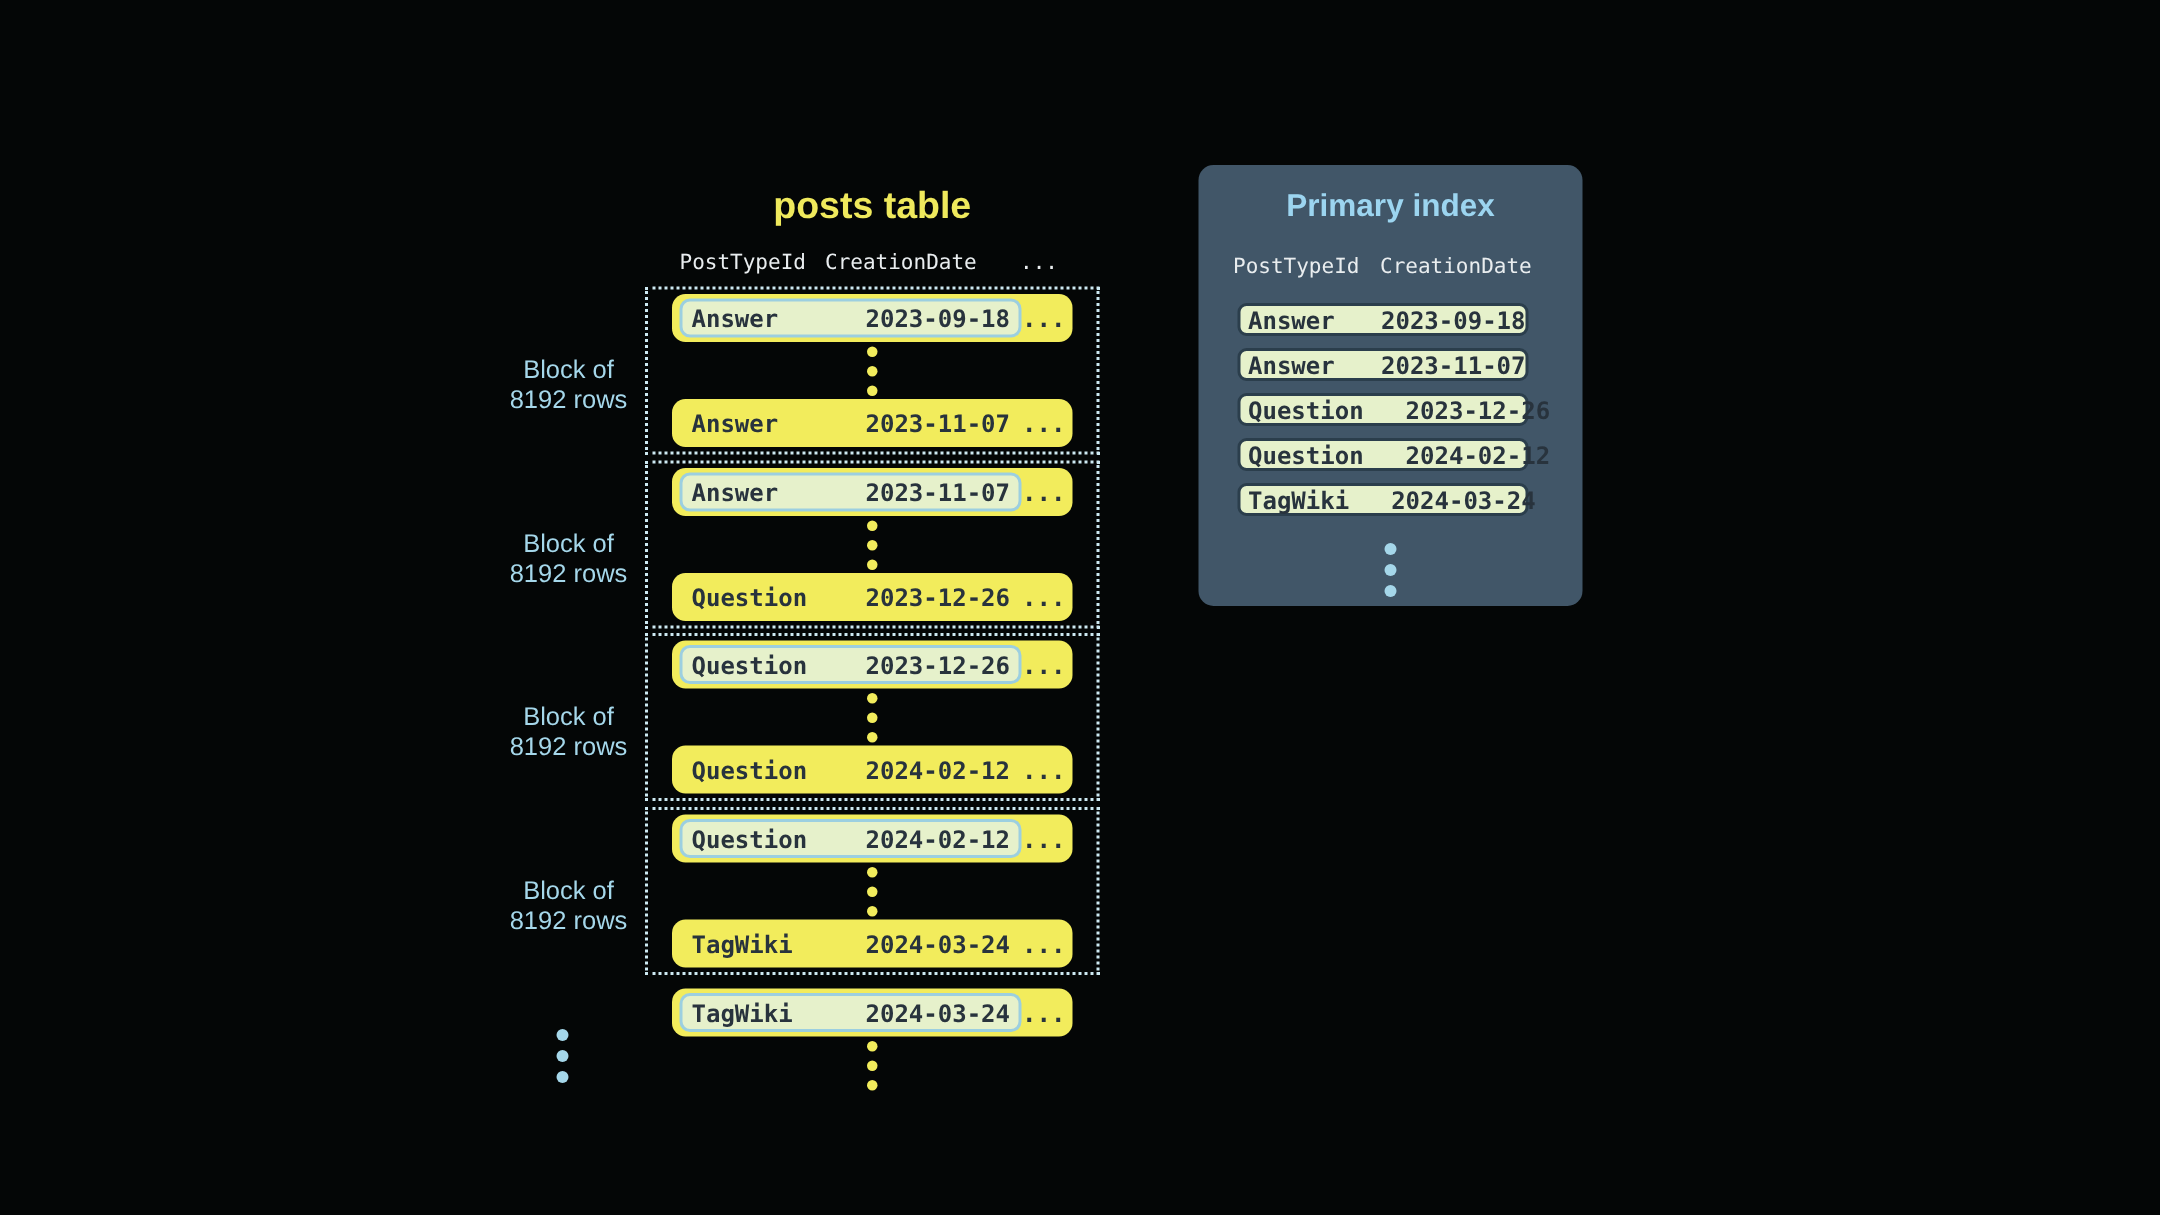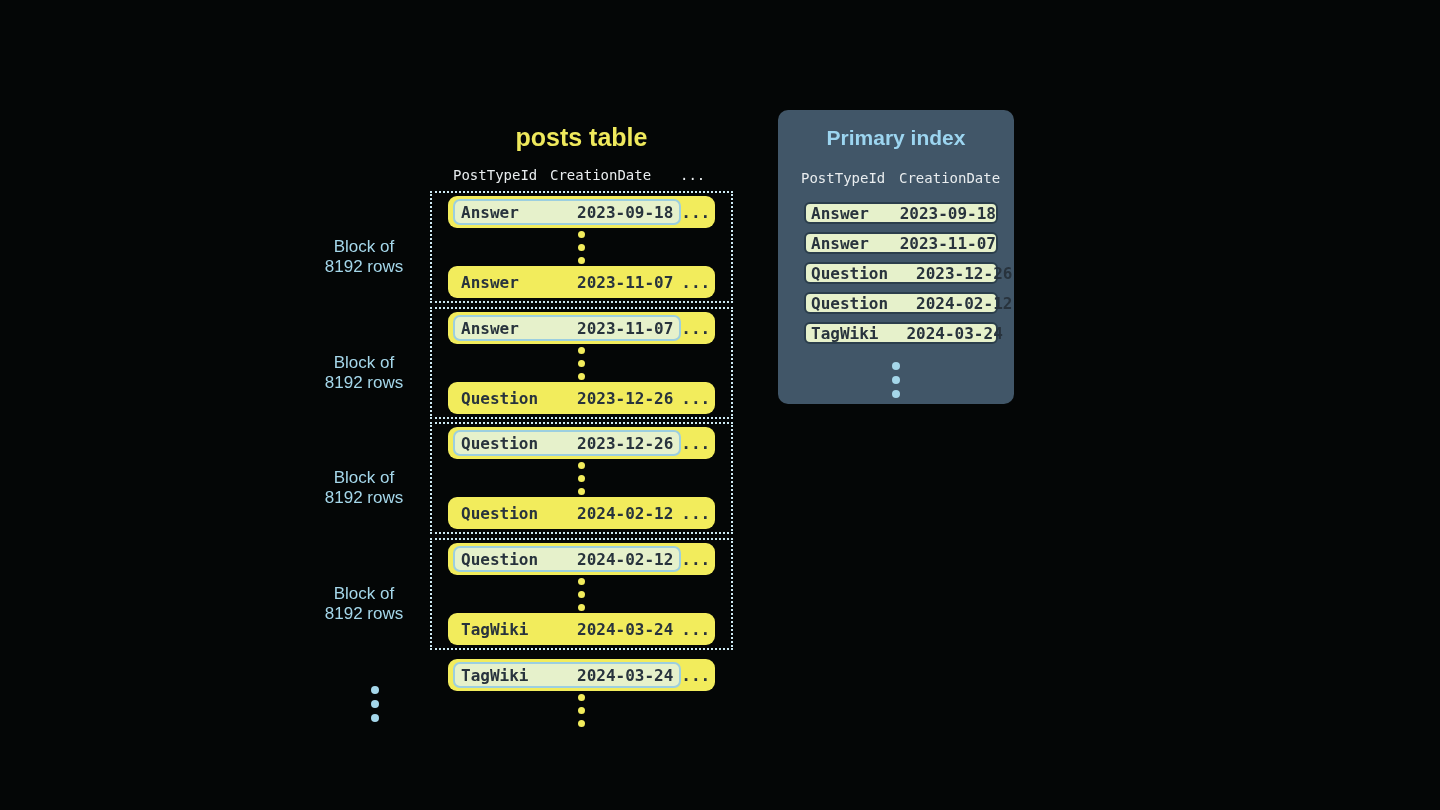--- a/index.html
+++ b/index.html
@@ -45,27 +45,27 @@
   .cell-type { display:inline-block; width:88px; }
   .cell-date { display:inline-block;margin-left:28px; }
   .row-more { margin-left:auto; padding-right:12px; }
 
   .vdots { display:flex; flex-direction:column; align-items:center; gap:6px; align-self:center; }
   .vdots i { width:7px; height:7px; border-radius:50%; background:#F2EC5C; display:block; }
   .vdots.blue i { background:#A5D7EA; width:8px; height:8px; }
   .dots-abs { position:absolute; display:flex; justify-content:center; }
 
   .block-label {
-    position:absolute; left:289px; width:150px; text-align:center;
+    position:absolute; left:304px; width:150px; text-align:center;
     color:#A5D7EA; font-size:17px; line-height:20px;
   }
 
   
   .panel {
-    position:absolute; left:778px; top:110px; width:236px; height:294px;
+    position:absolute; left:799px; top:110px; width:256px; height:294px;
     background:#415668; border-radius:10px;
   }
   .panel-title {
     position:absolute; left:0; right:0; top:15px; text-align:center;
     color:#9CD5F0; font-size:21px; font-weight:600; line-height:26px;
   }
   .panel-headers {
     position:absolute; left:23px; top:59px; display:flex;
     font-family:"DejaVu Sans Mono", monospace; font-size:14px;
     color:#E9EDEF; line-height:18px;

